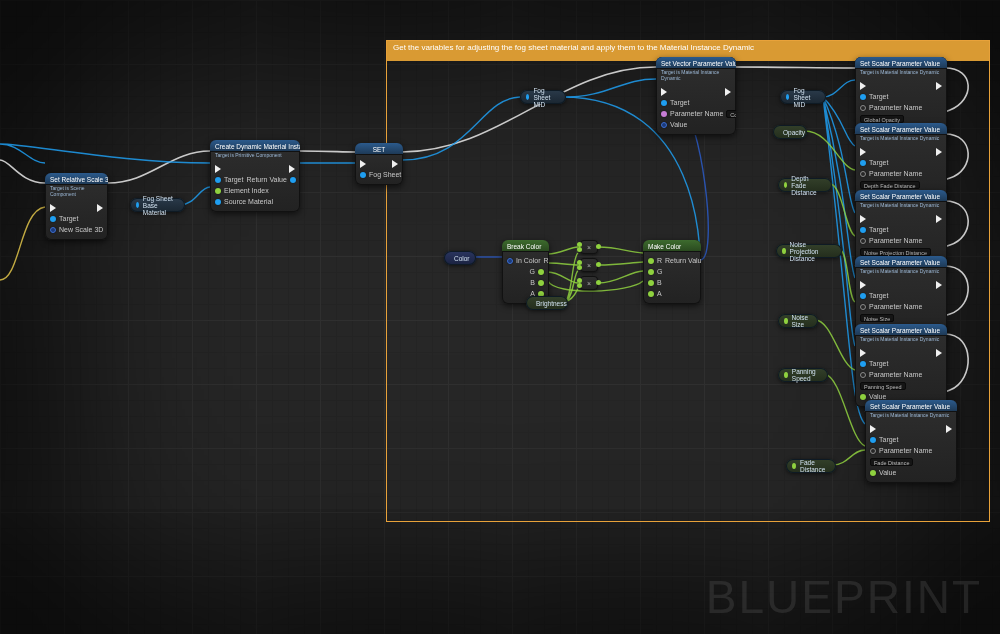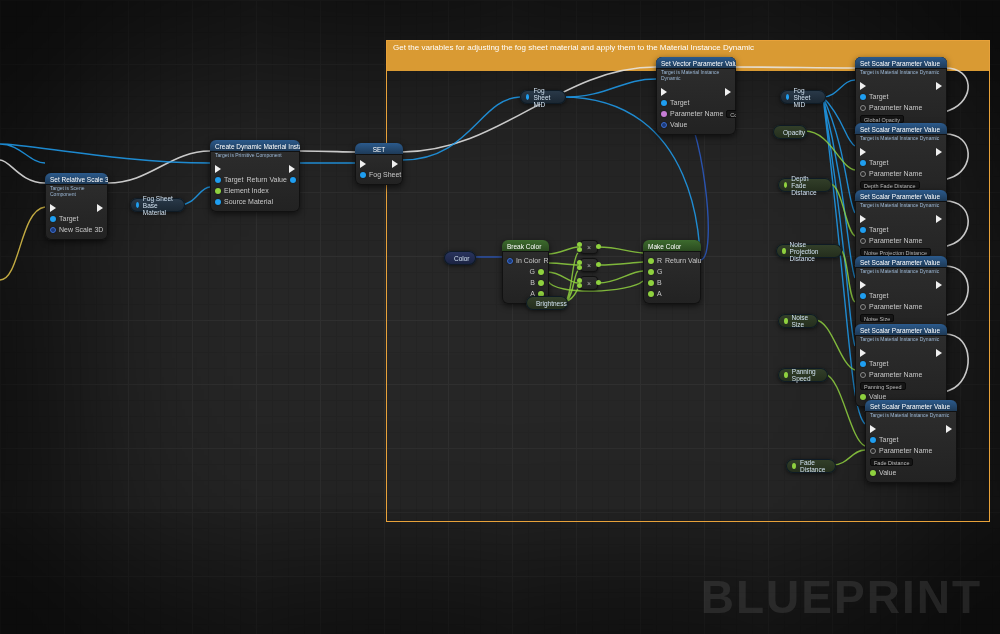--- a/index.html
+++ b/index.html
@@ -20,33 +20,33 @@
       linear-gradient(90deg, #2f2f2f 1px, transparent 1px),
       linear-gradient(#232323 1px, transparent 1px),
       linear-gradient(90deg, #232323 1px, transparent 1px);
     background-size: 64px 64px, 64px 64px, 16px 16px, 16px 16px;
     box-shadow: inset 0 0 200px 40px rgba(0,0,0,0.95);
   }
   .watermark {
     position: absolute;
     right: 18px; bottom: 10px;
     font-size: 46px;
-    font-weight: 700;
+    font-weight: 400;
     letter-spacing: 2px;
     color: rgba(120,120,120,0.22);
     user-select: none;
   }
   .comment-box {
     position: absolute;
     border: 1px solid #e8a23a;
     background: rgba(70,70,70,0.06);
   }
   .comment-title {
     position: absolute; top: 0; left: 0; right: 0;
-    height: 30px;
+    height: 20px;
     background: #d99a33;
     color: #fff;
     font-size: 8px;
     line-height: 14px;
     padding: 0 6px;
     white-space: nowrap;
     overflow: hidden;
   }
   
   .node {

